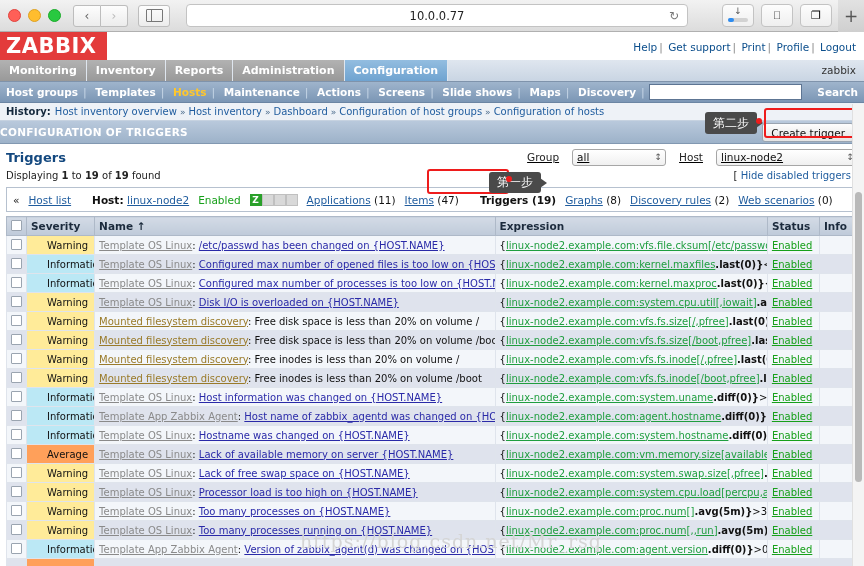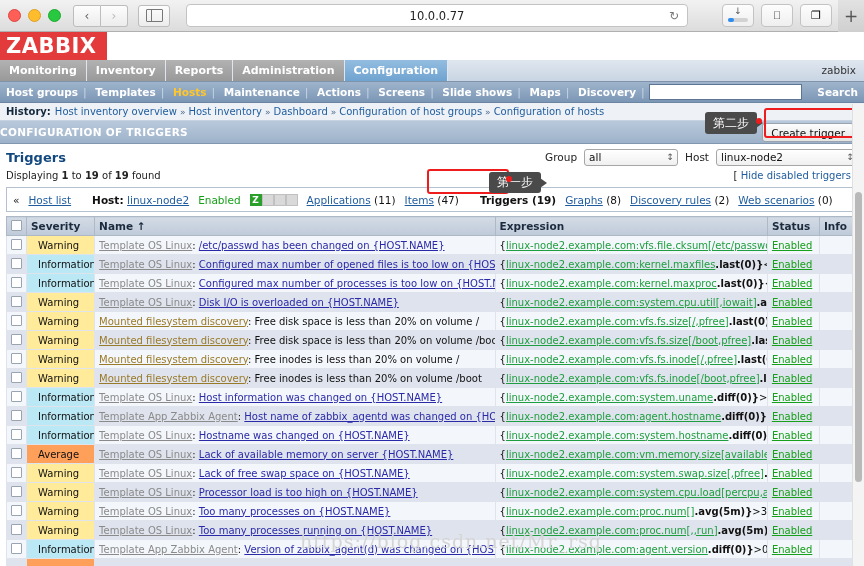--- a/index.html
+++ b/index.html
@@ -117,21 +117,21 @@
     content:"";position:absolute;right:-6px;top:50%;margin-top:-5px;
     border-left:7px solid #4a4a4a;border-top:5px solid transparent;border-bottom:5px solid transparent;
   }
   .tipdot{
     position:absolute;width:6px;height:6px;border-radius:50%;background:#ee1c1c;z-index:31;
   }
   
   .trigwrap{background:#fff;padding:0 6px;}
   .trigline{display:flex;align-items:center;height:20px;margin-top:3px;position:relative;}
   .trigtitle{font-size:13px;font-weight:bold;color:#13487f;}
-  .filters{margin-left:auto;display:flex;align-items:center;gap:7px;}
+  .filters{margin-left:auto;display:flex;align-items:center;gap:13px;text-decoration:underline;}
   .filters label{font-size:10.5px;color:#222;}
   .selbox{
     height:15px;border:1px solid #a6a6a6;border-radius:3px;background:linear-gradient(#fff,#f0f0f0);
     font-size:10.5px;display:flex;align-items:center;padding:0 16px 0 4px;position:relative;color:#111;
   }
   .selbox:after{content:"\2195";position:absolute;right:3px;font-size:9px;color:#555;}
   .sel-group{width:72px;}
   .sel-host{width:120px;}
   .dispute{display:flex;align-items:center;height:16px;position:relative;}
   .disp{font-size:10px;color:#222;}
@@ -162,21 +162,21 @@
     background:linear-gradient(#d3dbe6,#bfcad9);border:1px solid #aeb9c8;
     font-size:10.5px;font-weight:bold;color:#1b2a3c;text-align:left;
     padding:2px 4px;height:14px;
   }
   .tbl td{
     border:1px solid #dfe4ec;font-size:10px;padding:2px 4px;height:14px;
     color:#111;overflow:hidden;white-space:nowrap;
   }
   .tbl tr.odd td{background:#f3f6fa;}
   .tbl tr.even td{background:#dfe3ed;}
-  td.sev{text-align:left;padding-left:11px;font-size:10px;}
+  td.sev{text-align:left;padding-left:20px;font-size:10px;}
   .sev-warn{background:#ffeb99 !important;}
   .sev-info{background:#bbe8f5 !important;}
   .sev-avg{background:#ffa05a !important;margin-left:29px;}
   .tplname{color:#8a8a8a;text-decoration:underline;}
   .tplname.disc{color:#9a7b2a;}
   .trigname{color:#2a2aa8;text-decoration:underline;}
   .trigname.plain{color:#111;text-decoration:none;}
   .expr{color:#111;}
   .expr a{color:#1f9e3f;text-decoration:underline;}
   .expr b{font-weight:bold;}
@@ -226,20 +226,27 @@
         <span class="dlbar"></span>
     </div>
     <div class="tbtn">⎕</div>
     <div class="tbtn">❐</div>
   </div>
   <div class="plusbtn">+</div>
 </div>
 
 <div class="z-top">
   <div class="z-logo">ZABBIX</div>
+  <div class="z-links">
+    <a>Help</a><span class="sep">|</span>
+    <a>Get support</a><span class="sep">|</span>
+    <a>Print</a><span class="sep">|</span>
+    <a>Profile</a><span class="sep">|</span>
+    <a>Logout</a>
+  </div>
 </div>
 
 <div class="z-menurow">
   <div class="z-menu">
     <div class="mi">Monitoring</div>
     <div class="mi">Inventory</div>
     <div class="mi">Reports</div>
     <div class="mi">Administration</div>
     <div class="mi active">Configuration</div>
   </div>

